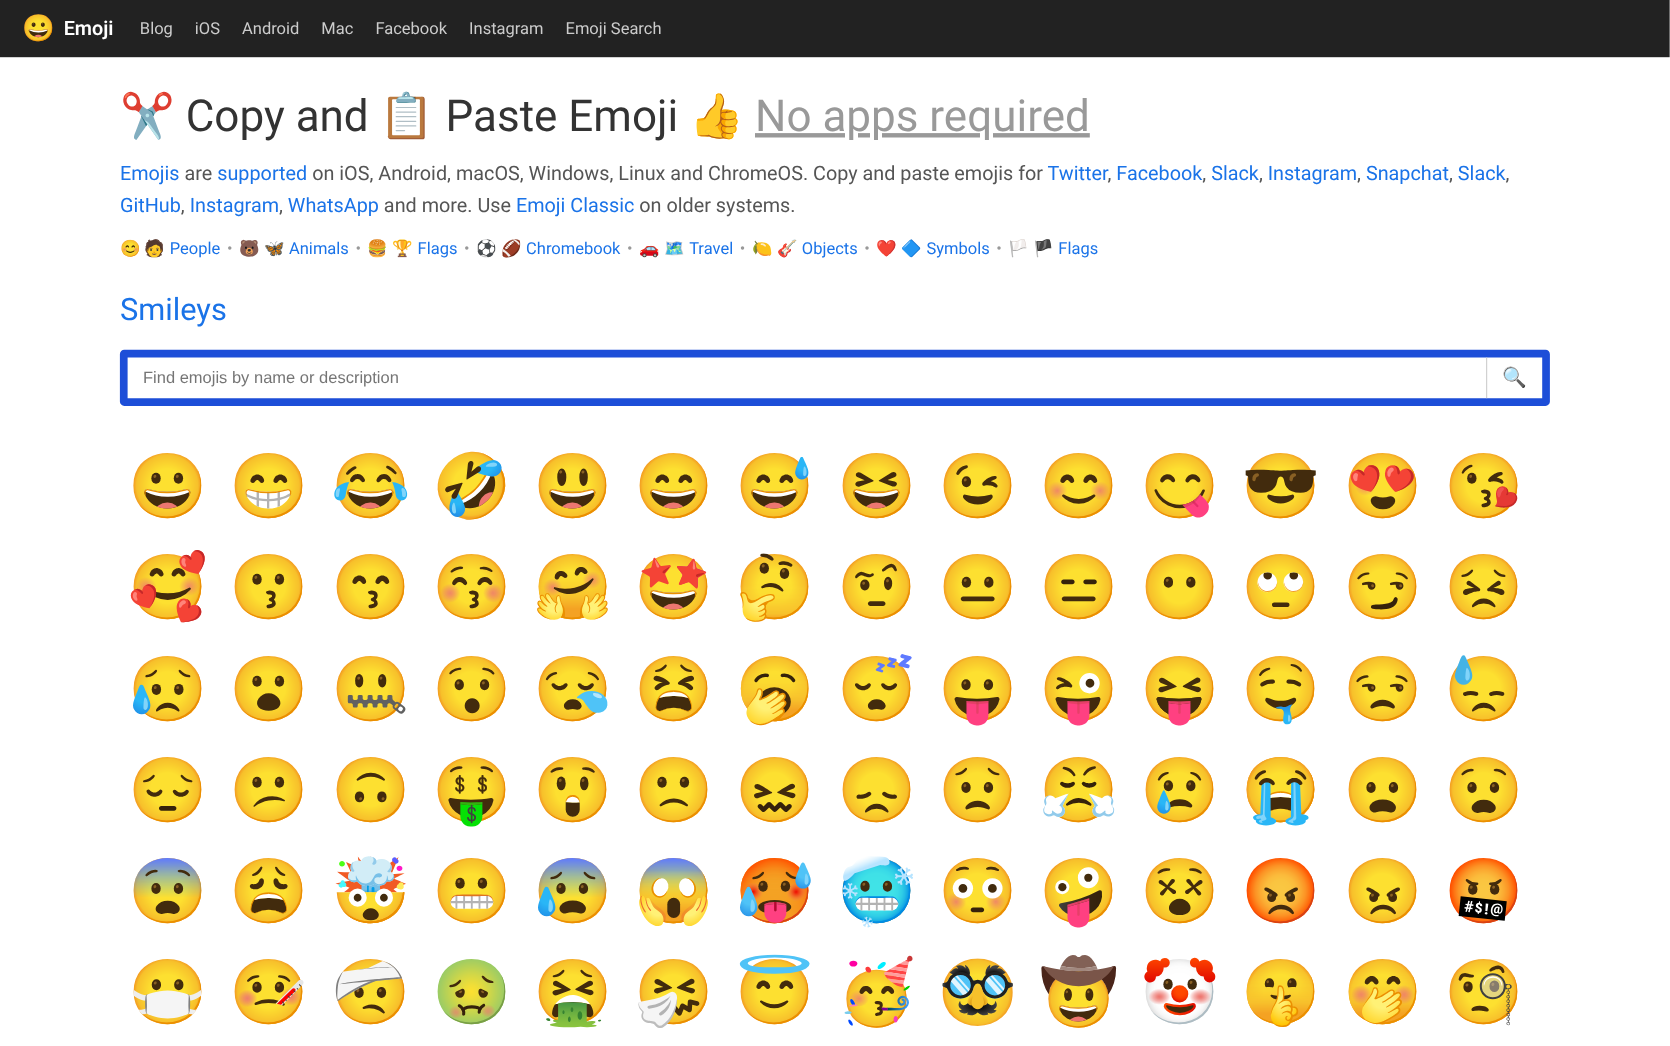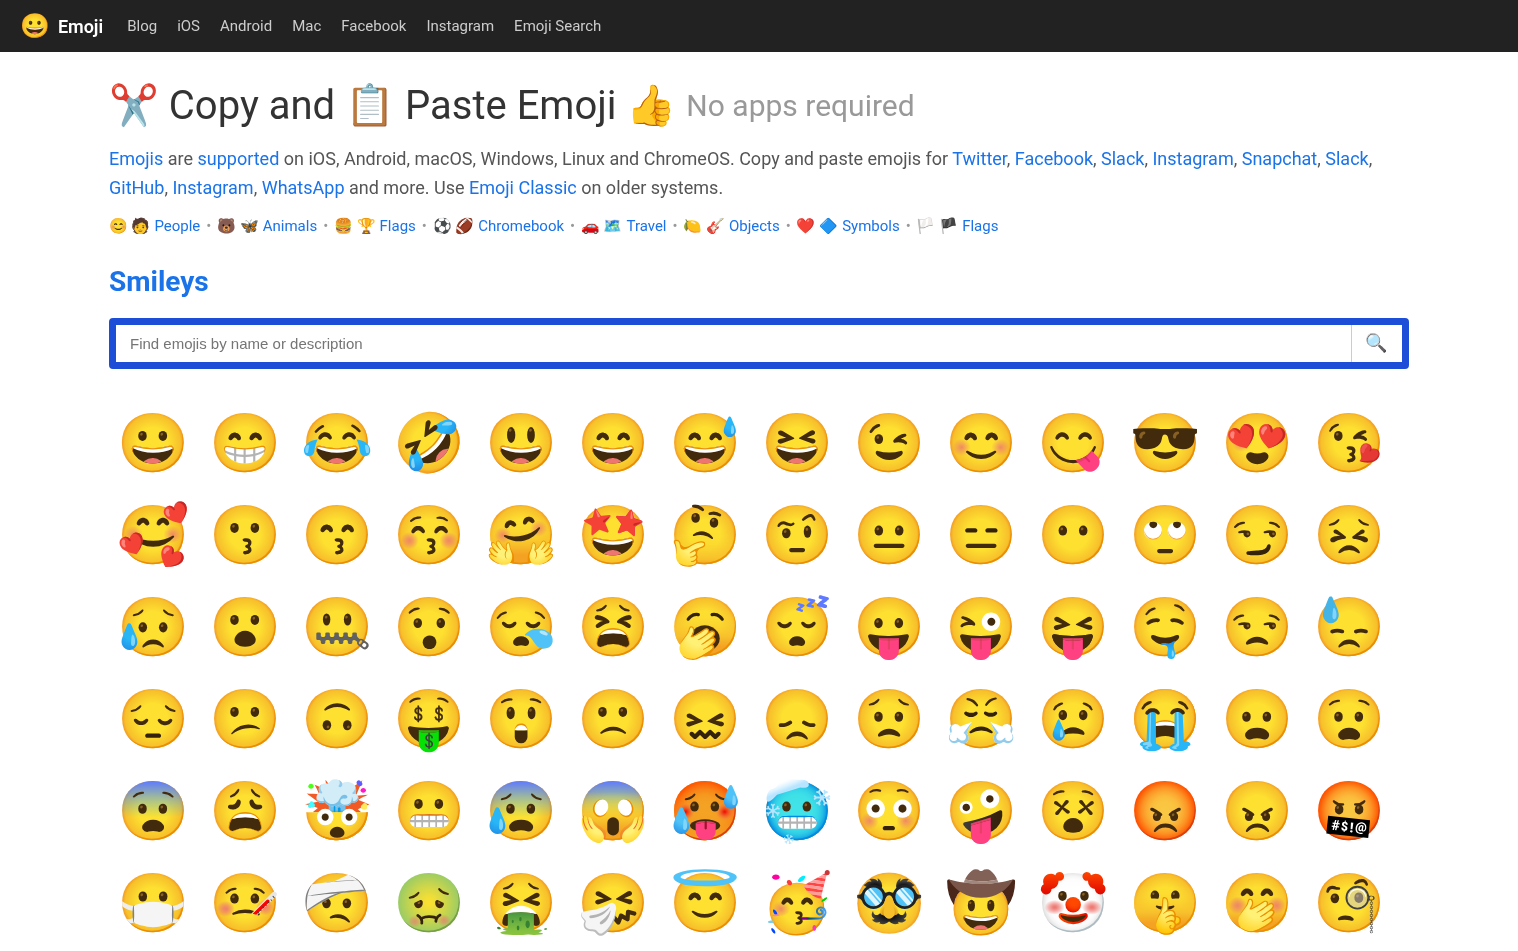--- a/index.html
+++ b/index.html
@@ -30,33 +30,33 @@
       text-decoration: none;
       font-size: 15px;
     }
 
     
     .main-content { max-width: 1380px; margin: 0 auto; padding: 30px 40px; }
 
     
     .page-header { margin-bottom: 16px; }
     .page-header h1 { font-size: 40px; font-weight: 400; color: #333; display: flex; align-items: center; gap: 10px; flex-wrap: wrap; }
-    .page-header h1 .no-apps { color: #999; font-size: 30px; }
+    .page-header h1 .no-apps { color: #999; font-size: 40px; text-decoration: underline; }
 
     
     .description { font-size: 18px; color: #555; line-height: 1.6; margin-bottom: 14px; }
     .description a { color: #1a73e8; text-decoration: none; }
 
     
     .category-nav { font-size: 15px; color: #555; margin-bottom: 30px; display: flex; flex-wrap: wrap; gap: 4px; align-items: center; }
     .category-nav a { color: #1a73e8; text-decoration: none; }
     .category-nav .sep { color: #999; margin: 0 2px; }
 
     
-    .section-title { font-size: 28px; color: #1a73e8; font-weight: 700; margin-bottom: 20px; }
+    .section-title { font-size: 28px; color: #1a73e8; font-weight: 400; margin-bottom: 20px; }
 
     
     .search-container {
       display: flex;
       border: 7px solid #1d4ed8;
       border-radius: 4px;
       margin-bottom: 30px;
       max-width: 1300px;
     }
     .search-input {

